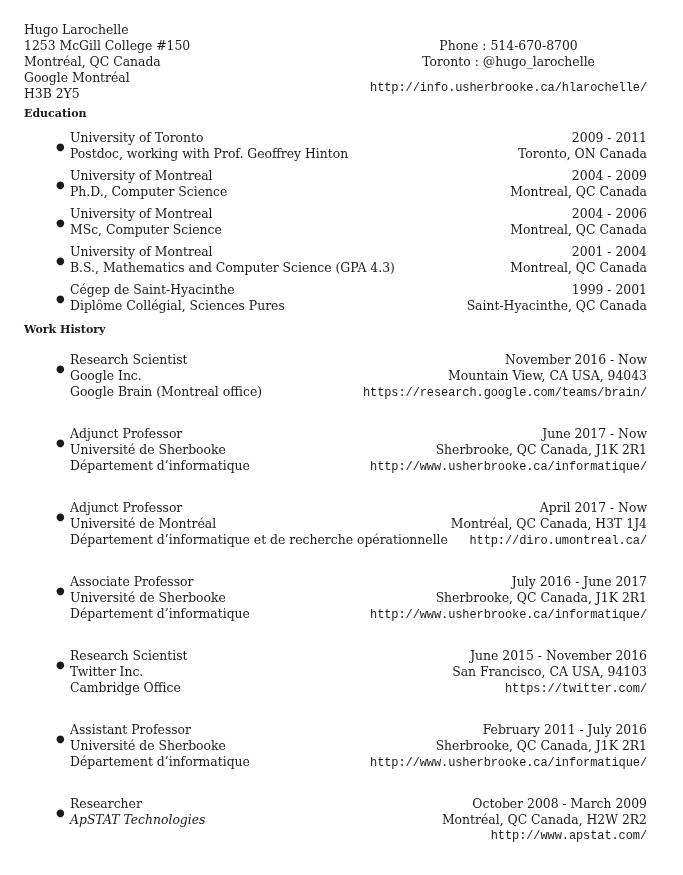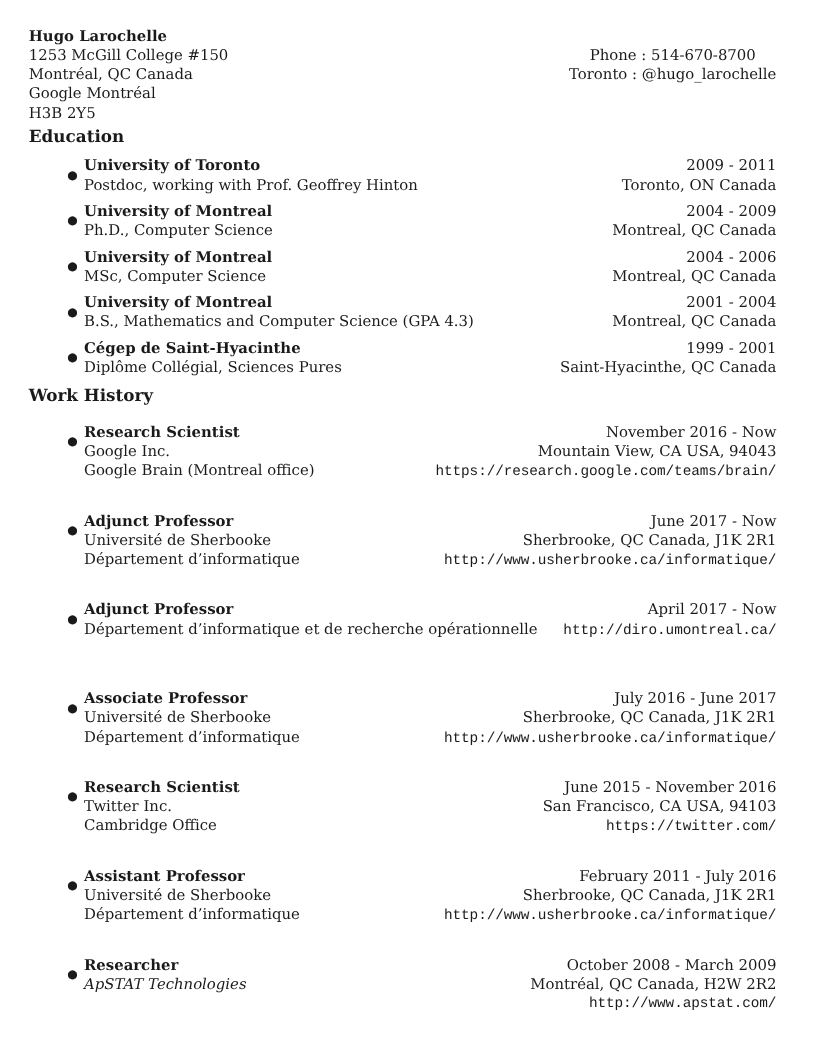--- a/index.html
+++ b/index.html
@@ -3,29 +3,29 @@
   <meta charset="utf-8">
   <style>
     html, body { margin: 0; padding: 0; background: #ffffff; }
     body {
       width: 683px; height: 875px; overflow: hidden; position: relative;
       font-family: "DejaVu Serif", "Liberation Serif", serif;
       color: #1a1a1a; font-size: 12.4px; line-height: 16px;
     }
     .page { position: absolute; left: 24px; top: 22px; width: 623px; }
     .mono { font-family: "Liberation Mono", "DejaVu Sans Mono", monospace; font-size: 12px; letter-spacing: -0.1px; }
-    .bold { font-weight: bold; }
+    .bold { font-weight: normal; }
     .row { display: flex; justify-content: space-between; align-items: baseline; height: 16px; white-space: nowrap; }
 
     .header { position: relative; height: 82px; }
     .header-left { position: absolute; left: 0; top: 0; }
     .header-right { position: absolute; right: 0; top: 16px; text-align: center; }
     .header-right .url { margin-top: 10px; }
 
-    h2.section { font-size: 14px; font-weight: bold; margin: 0; height: 20px; line-height: 20px; }
+    h2.section { font-size: 11px; font-weight: bold; margin: 0; height: 20px; line-height: 20px; }
     .edu-title { margin-top: 6px; }
     .work-title { margin-top: 10px; }
 
     .edu-list { margin-top: 6px; }
     .edu-item { position: relative; padding-left: 46px; margin-bottom: 6px; }
     .bullet { position: absolute; left: 32px; font-size: 10px; }
     .edu-item .bullet { top: 9px; }
 
     .work-list { margin-top: 12px; }
     .work-item { position: relative; padding-left: 46px; height: 74px; }
@@ -42,20 +42,21 @@
     <div class="header-left">
       <div class="bold">Hugo Larochelle</div>
       <div>1253 McGill College #150</div>
       <div>Montréal, QC Canada</div>
       <div>Google Montréal</div>
       <div>H3B 2Y5</div>
     </div>
     <div class="header-right">
       <div>Phone : 514-670-8700</div>
       <div>Toronto : @hugo_larochelle</div>
+      <div class="mono url">http://info.usherbrooke.ca/hlarochelle/</div>
     </div>
   </div>
 
   <h2 class="section edu-title">Education</h2>
 
   <div class="edu-list">
     <div class="edu-item">
       <span class="bullet">●</span>
       <div class="row">
           <span class="bold">University of Toronto</span>
@@ -145,20 +146,24 @@
           <span class="mono">http://www.usherbrooke.ca/informatique/</span>
         </div>
     </div>
     <div class="work-item">
       <span class="bullet">●</span>
       <div class="row">
           <span class="bold">Adjunct Professor</span>
           <span>April 2017 - Now</span>
         </div>
       <div class="row">
+          <span>Université de Montréal</span>
+          <span>Montréal, QC Canada, H3T 1J4</span>
+        </div>
+      <div class="row">
           <span>Département d’informatique et de recherche opérationnelle</span>
           <span class="mono">http://diro.umontreal.ca/</span>
         </div>
     </div>
     <div class="work-item">
       <span class="bullet">●</span>
       <div class="row">
           <span class="bold">Associate Professor</span>
           <span>July 2016 - June 2017</span>
         </div>

